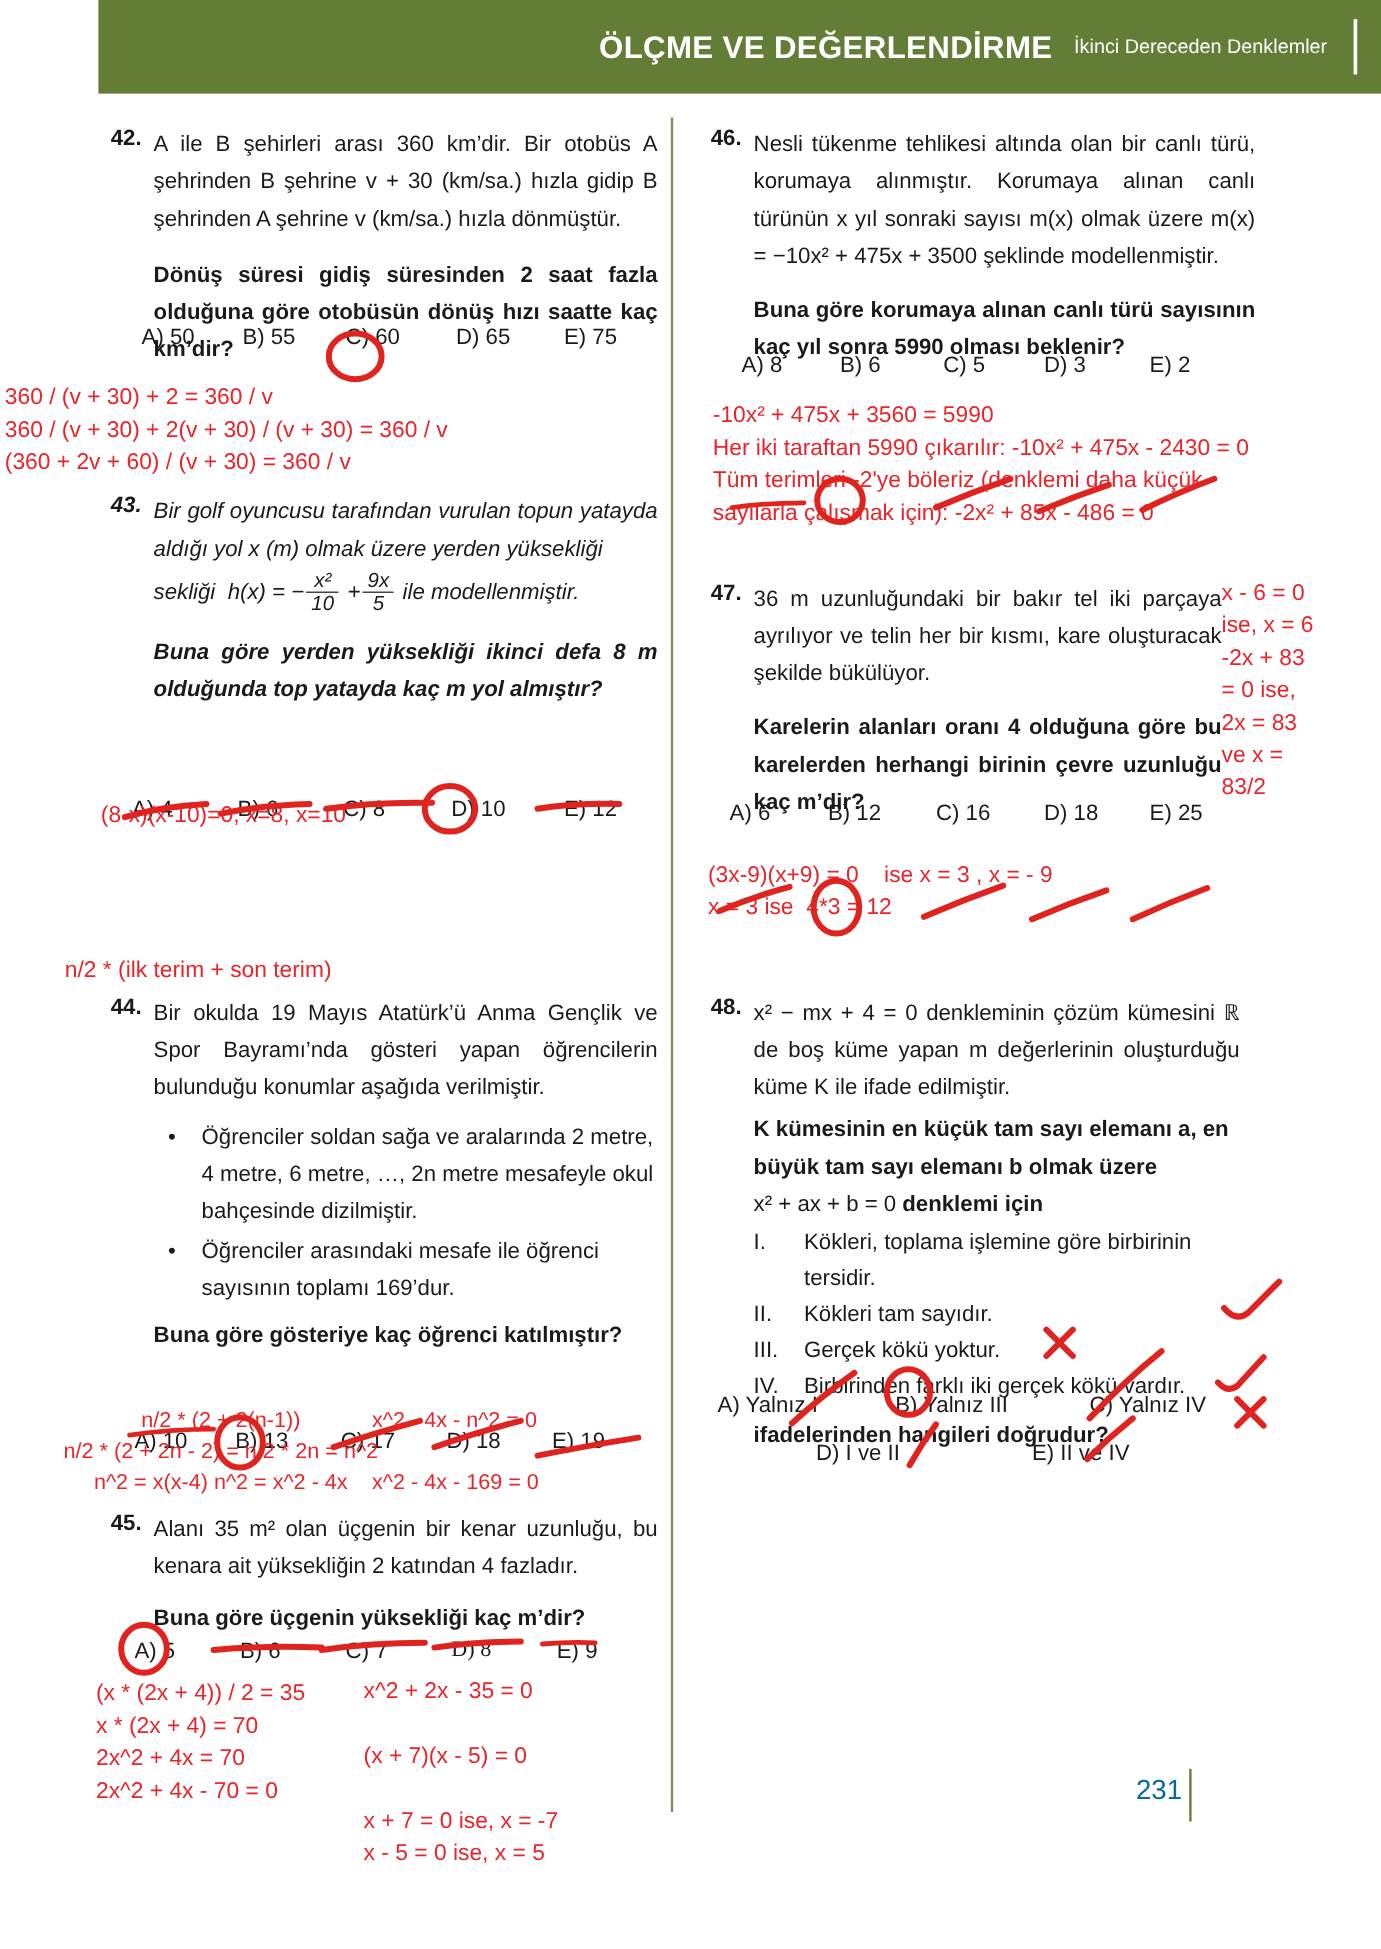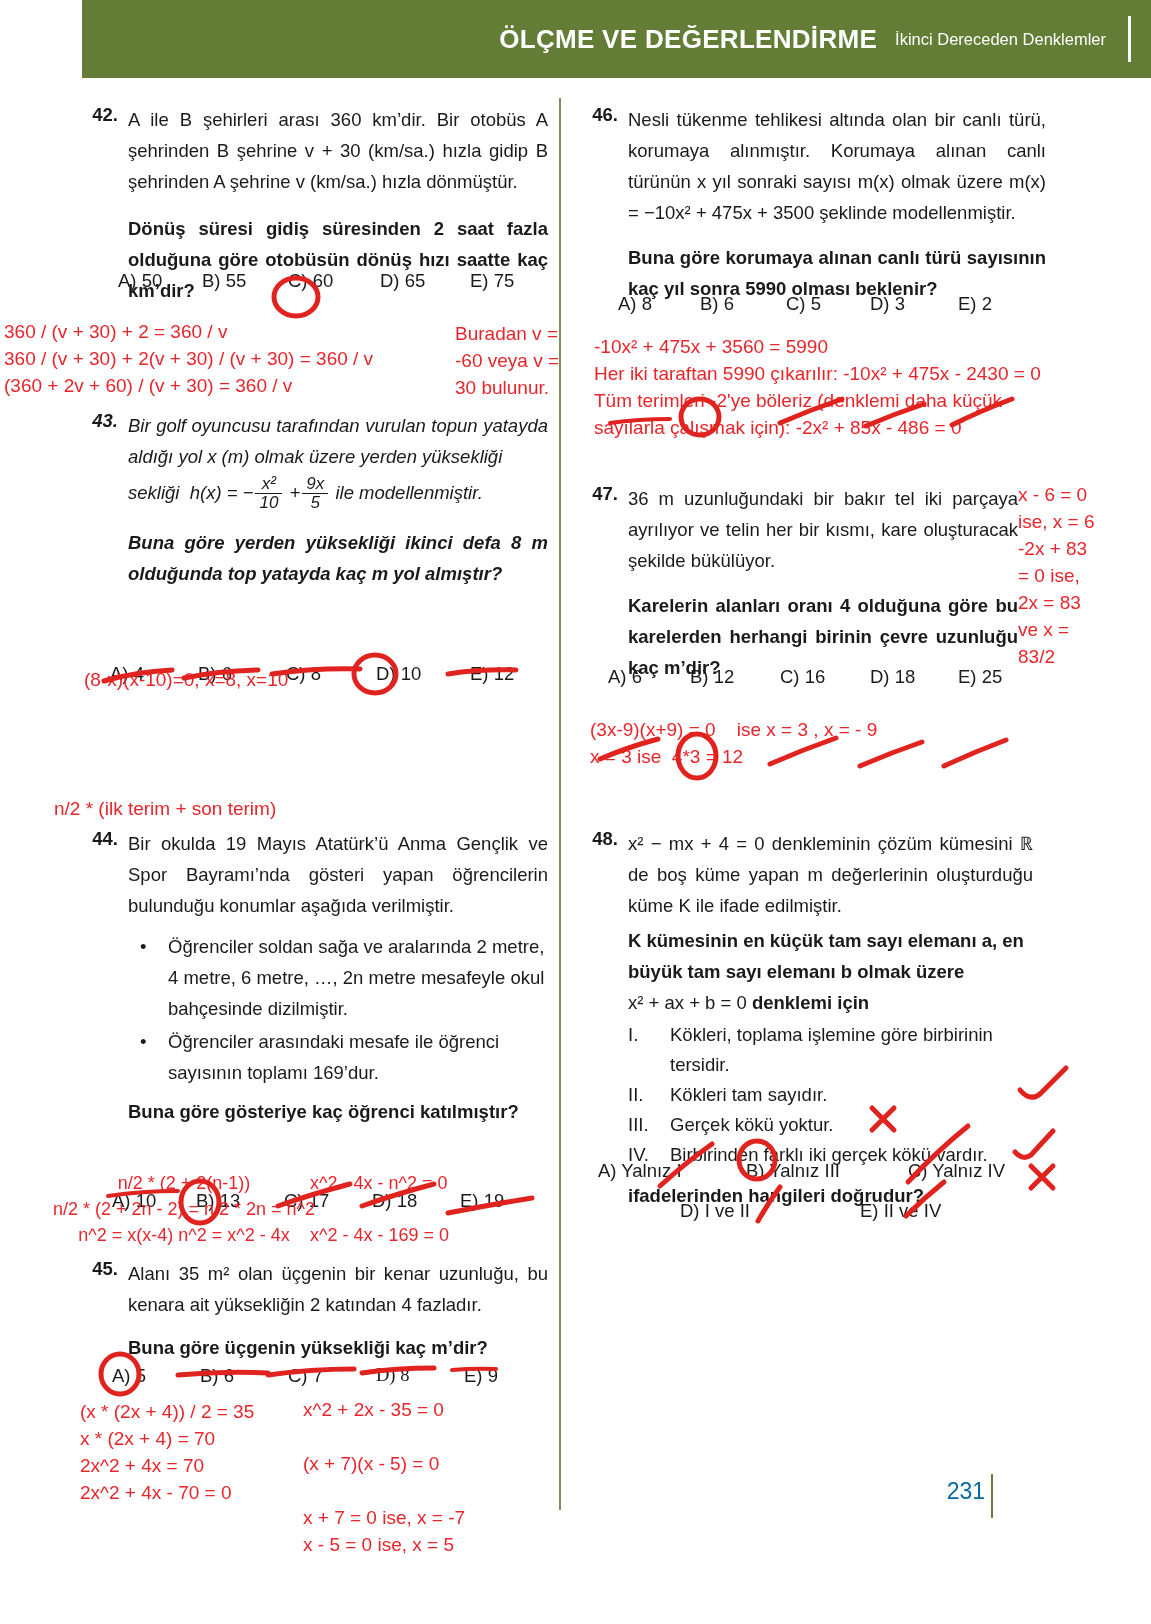--- a/index.html
+++ b/index.html
@@ -228,23 +228,20 @@
     <span class="opt" style="left:310px;"><span>C)</span> <span>Yalnız IV</span></span>
   </div>
   <div class="opts" style="left:598px;top:1122px;width:460px;">
     <span class="opt" style="left:82px;"><span>D)</span> <span>I ve II</span></span>
     <span class="opt" style="left:262px;"><span>E)</span> <span>II ve IV</span></span>
   </div>
 
   <div class="ink" style="left:4px;top:240px;width:470px;">360 / (v + 30) + 2 = 360 / v
 360 / (v + 30) + 2(v + 30) / (v + 30) = 360 / v
 (360 + 2v + 60) / (v + 30) = 360 / v</div>
-  <div class="ink" style="left:455px;top:242px;width:120px;">Buradan v =
--60 veya v =
-30 bulunur.</div>
   <div class="ink" style="left:84px;top:588px;width:430px;">(8-x)(x-10)=0, x=8, x=10</div>
   <div class="ink" style="left:54px;top:717px;width:470px;">n/2 * (ilk terim + son terim)</div>
   <div class="ink sm" style="left:34px;top:1092px;width:300px;text-align:center;">n/2 * (2 + 2(n-1))
 n/2 * (2 + 2n - 2) = n/2 * 2n = n^2
 n^2 = x(x-4) n^2 = x^2 - 4x</div>
   <div class="ink sm" style="left:310px;top:1092px;width:250px;">x^2 - 4x - n^2 = 0</div>
   <div class="ink sm" style="left:310px;top:1144px;width:250px;">x^2 - 4x - 169 = 0</div>
   <div class="ink" style="left:80px;top:1320px;width:270px;">(x * (2x + 4)) / 2 = 35
 x * (2x + 4) = 70
 2x^2 + 4x = 70

